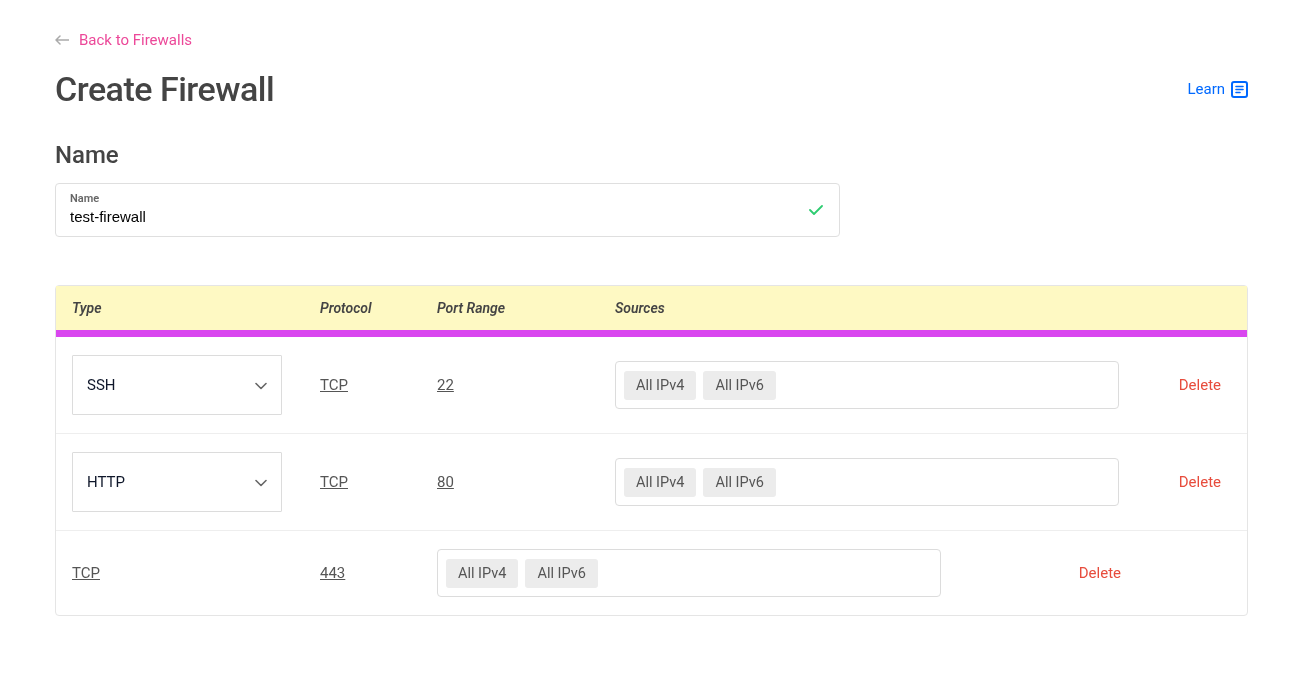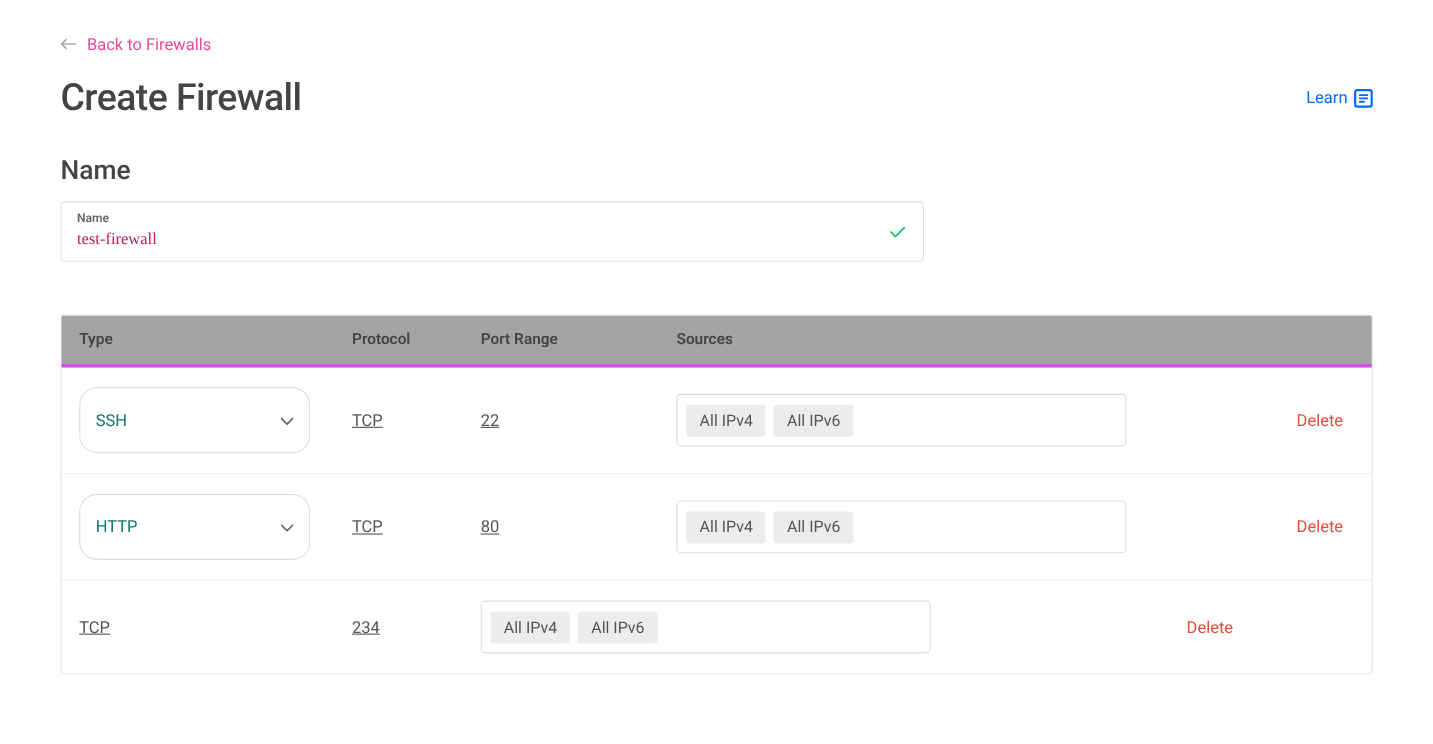--- a/index.html
+++ b/index.html
@@ -83,24 +83,23 @@
       font-size: 11px;
       color: #666;
       font-weight: 600;
       display: block;
       margin-bottom: 2px;
     }
     .name-input {
       border: none;
       outline: none;
       font-size: 15px;
-      color: #be185d;
+      color: #000000;
       width: 100%;
       background: transparent;
-      font-family: Liberation Serif, serif;
     }
     .check-icon {
       position: absolute;
       right: 16px;
       top: 50%;
       transform: translateY(-50%);
       color: #2ecc71;
     }
     .section-desc {
       color: #666;
@@ -108,69 +107,70 @@
       margin-bottom: 26px;
     }
     .rules-table {
       border: 1px solid #e5e5e5;
       border-radius: 4px;
       width: 100%;
     }
     .table-header {
       display: grid;
       grid-template-columns: 248px 117px 178px 1fr 100px;
-      background: #a3a3a3;
-      border-bottom: 3px solid #d946ef;
+      background: #fef9c3;
+      border-bottom: 7px solid #d946ef;
       padding: 14px 16px;
       align-items: center;
+      font-style: italic;
     }
     .table-header > div {
       font-size: 14px;
       font-weight: 600;
       color: #444;
     }
     .table-row {
       display: grid;
       grid-template-columns: 248px 117px 178px 1fr 100px;
       padding: 18px 16px;
       align-items: center;
       border-bottom: 1px solid #eee;
     }
     .table-row:last-child {
       border-bottom: none;
     }
     .type-select {
       border: 1px solid #dcdcdc;
-      border-radius: 16px;
+      border-radius: 1px;
       padding: 20px 14px;
       width: 210px;
       display: flex;
       justify-content: space-between;
       align-items: center;
       font-size: 15px;
-      color: #0f766e;
+      color: #0f172a;
       cursor: pointer;
       background: #fff;
     }
     .type-select svg {
       flex-shrink: 0;
     }
     .cell-text {
       font-size: 15px;
       color: #555;
       text-decoration: underline;
     }
     .sources-input {
       border: 1px solid #dcdcdc;
       border-radius: 4px;
       padding: 8px;
       display: flex;
       gap: 7px;
       flex-wrap: wrap;
-      width: 409px;
+      width: 504px;
       min-height: 48px;
       align-items: center;
     }
     .tag {
       background: #ececec;
       color: #555;
       padding: 6px 12px;
       border-radius: 3px;
       font-size: 14.5px;
     }
@@ -271,21 +271,21 @@
           <div class="sources-input">
             <span class="tag">All IPv4</span>
             <span class="tag">All IPv6</span>
           </div>
         </div>
         <div class="delete-btn">Delete</div>
       </div>
 
       <div class="table-row">
         <div class="cell-text">TCP</div>
-        <div class="cell-text">234</div>
+        <div class="cell-text">443</div>
         <div>
           <div class="sources-input">
             <span class="tag">All IPv4</span>
             <span class="tag">All IPv6</span>
           </div>
         </div>
         <div class="delete-btn">Delete</div>
       </div>
 
     </div>

